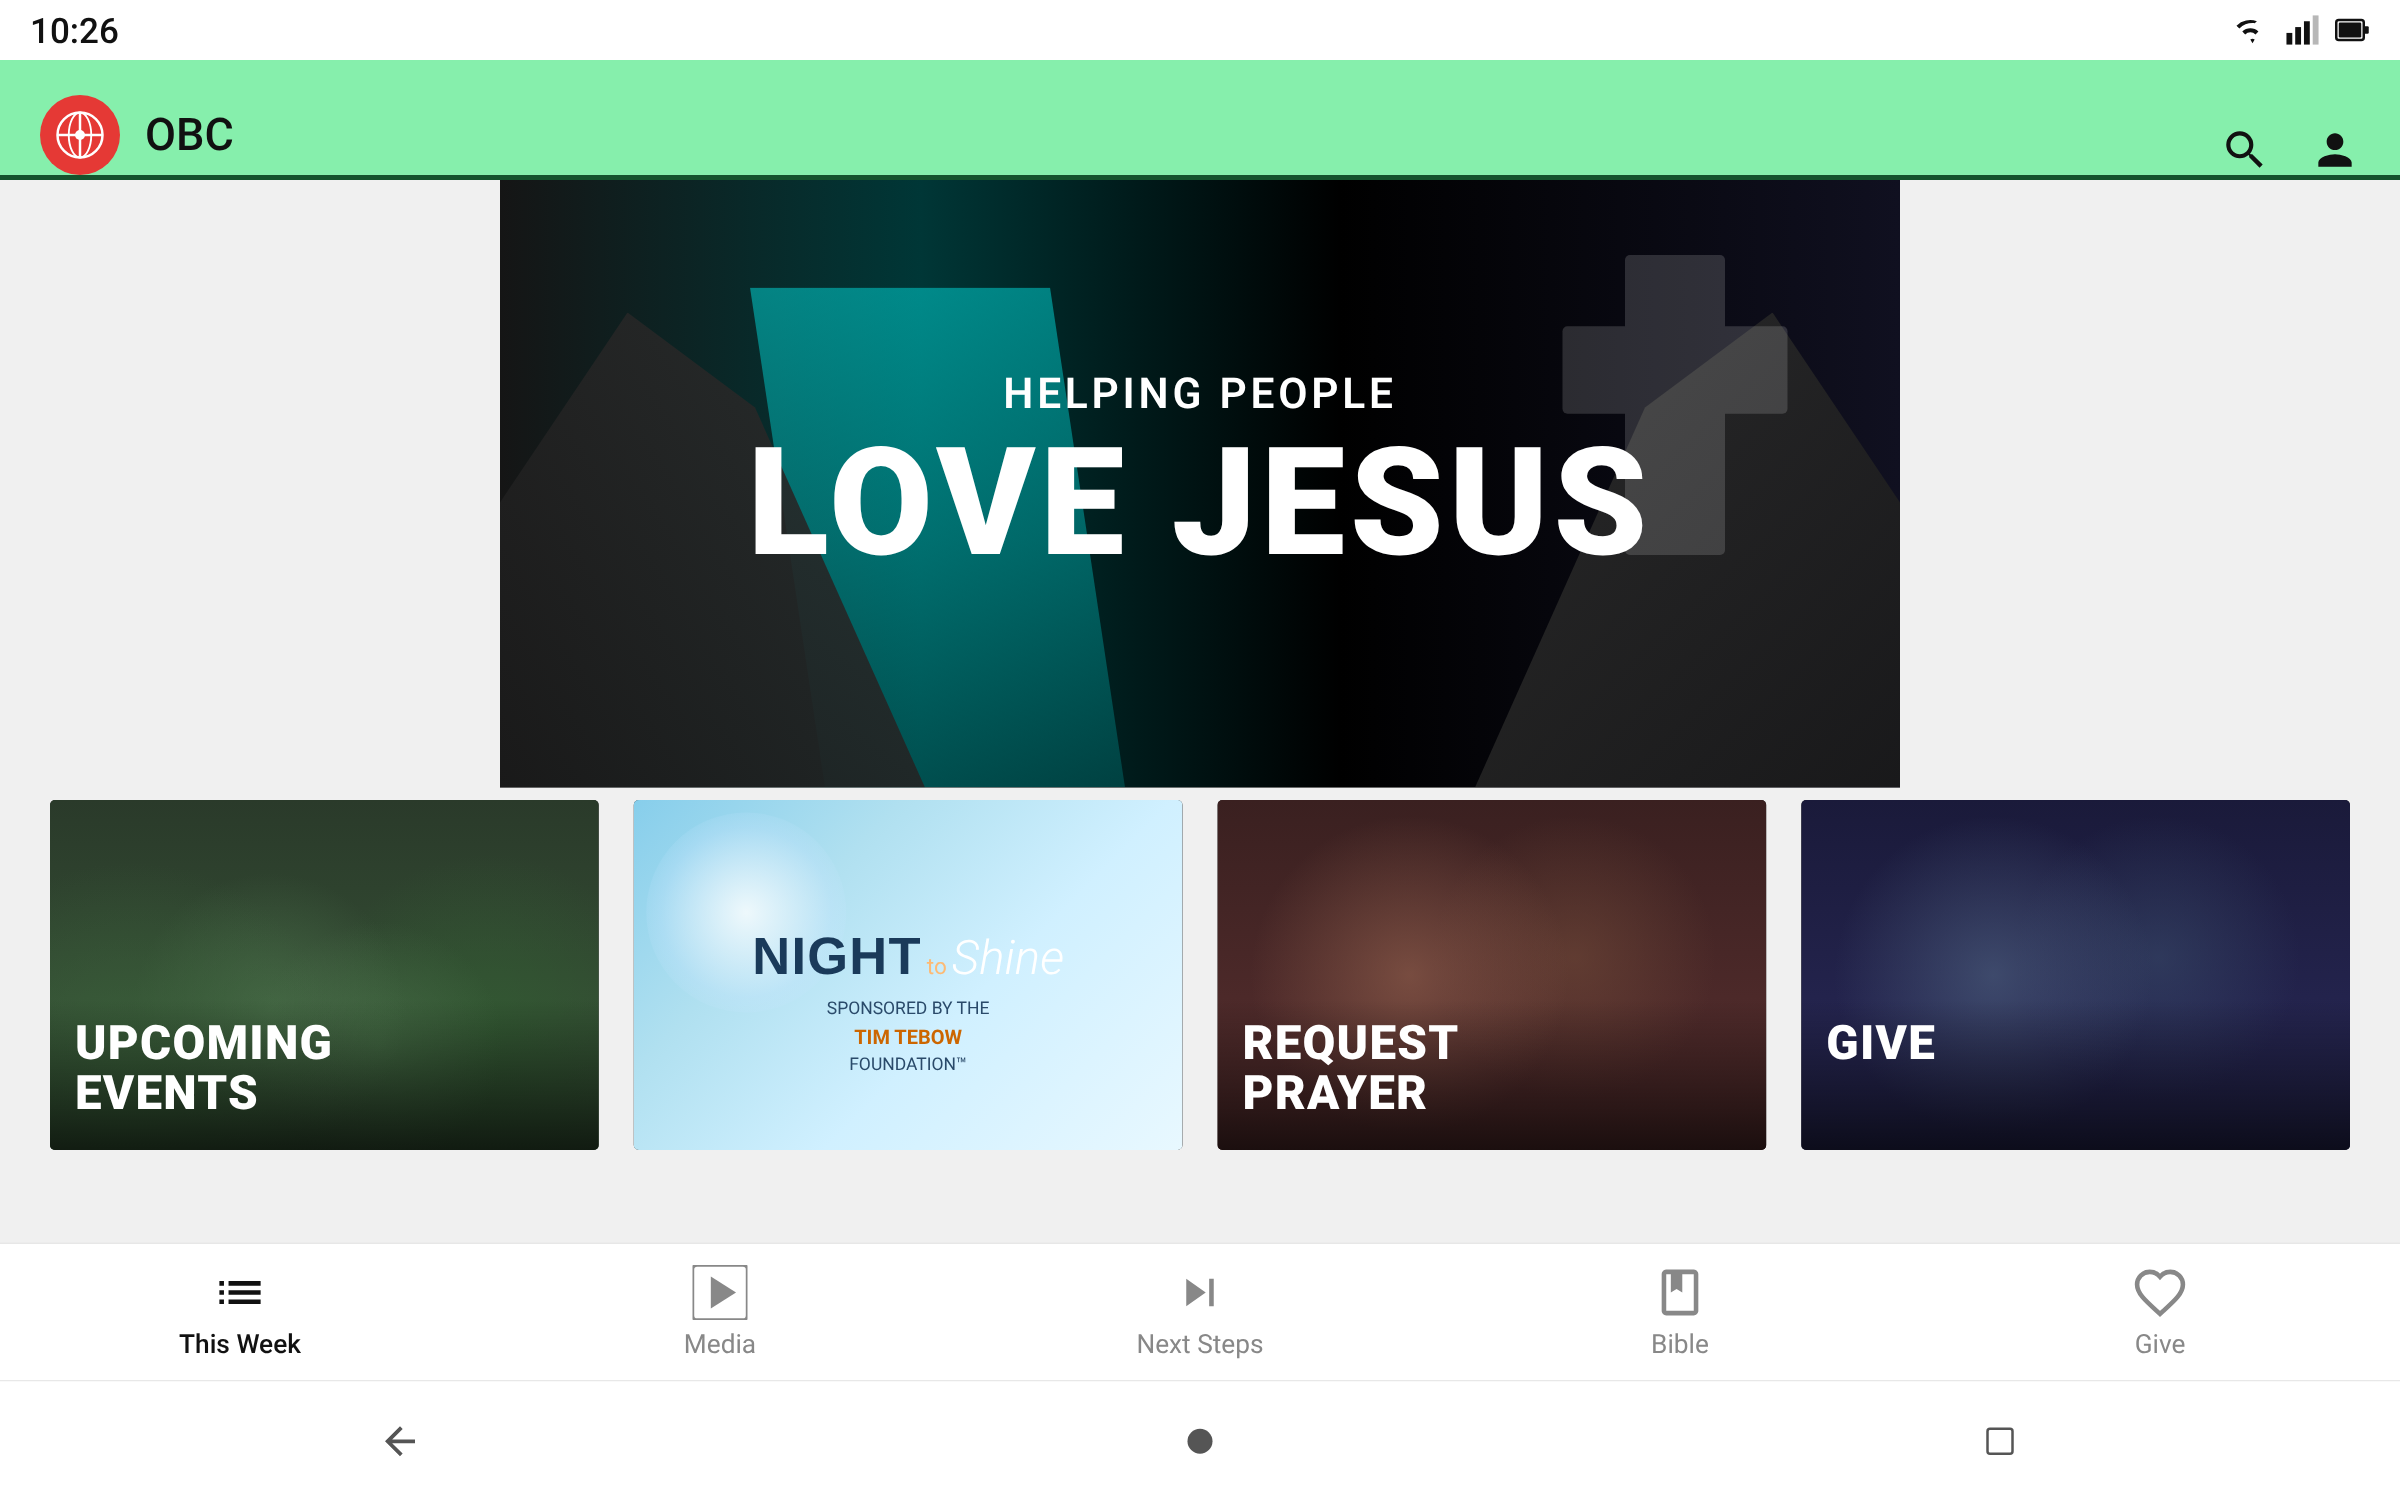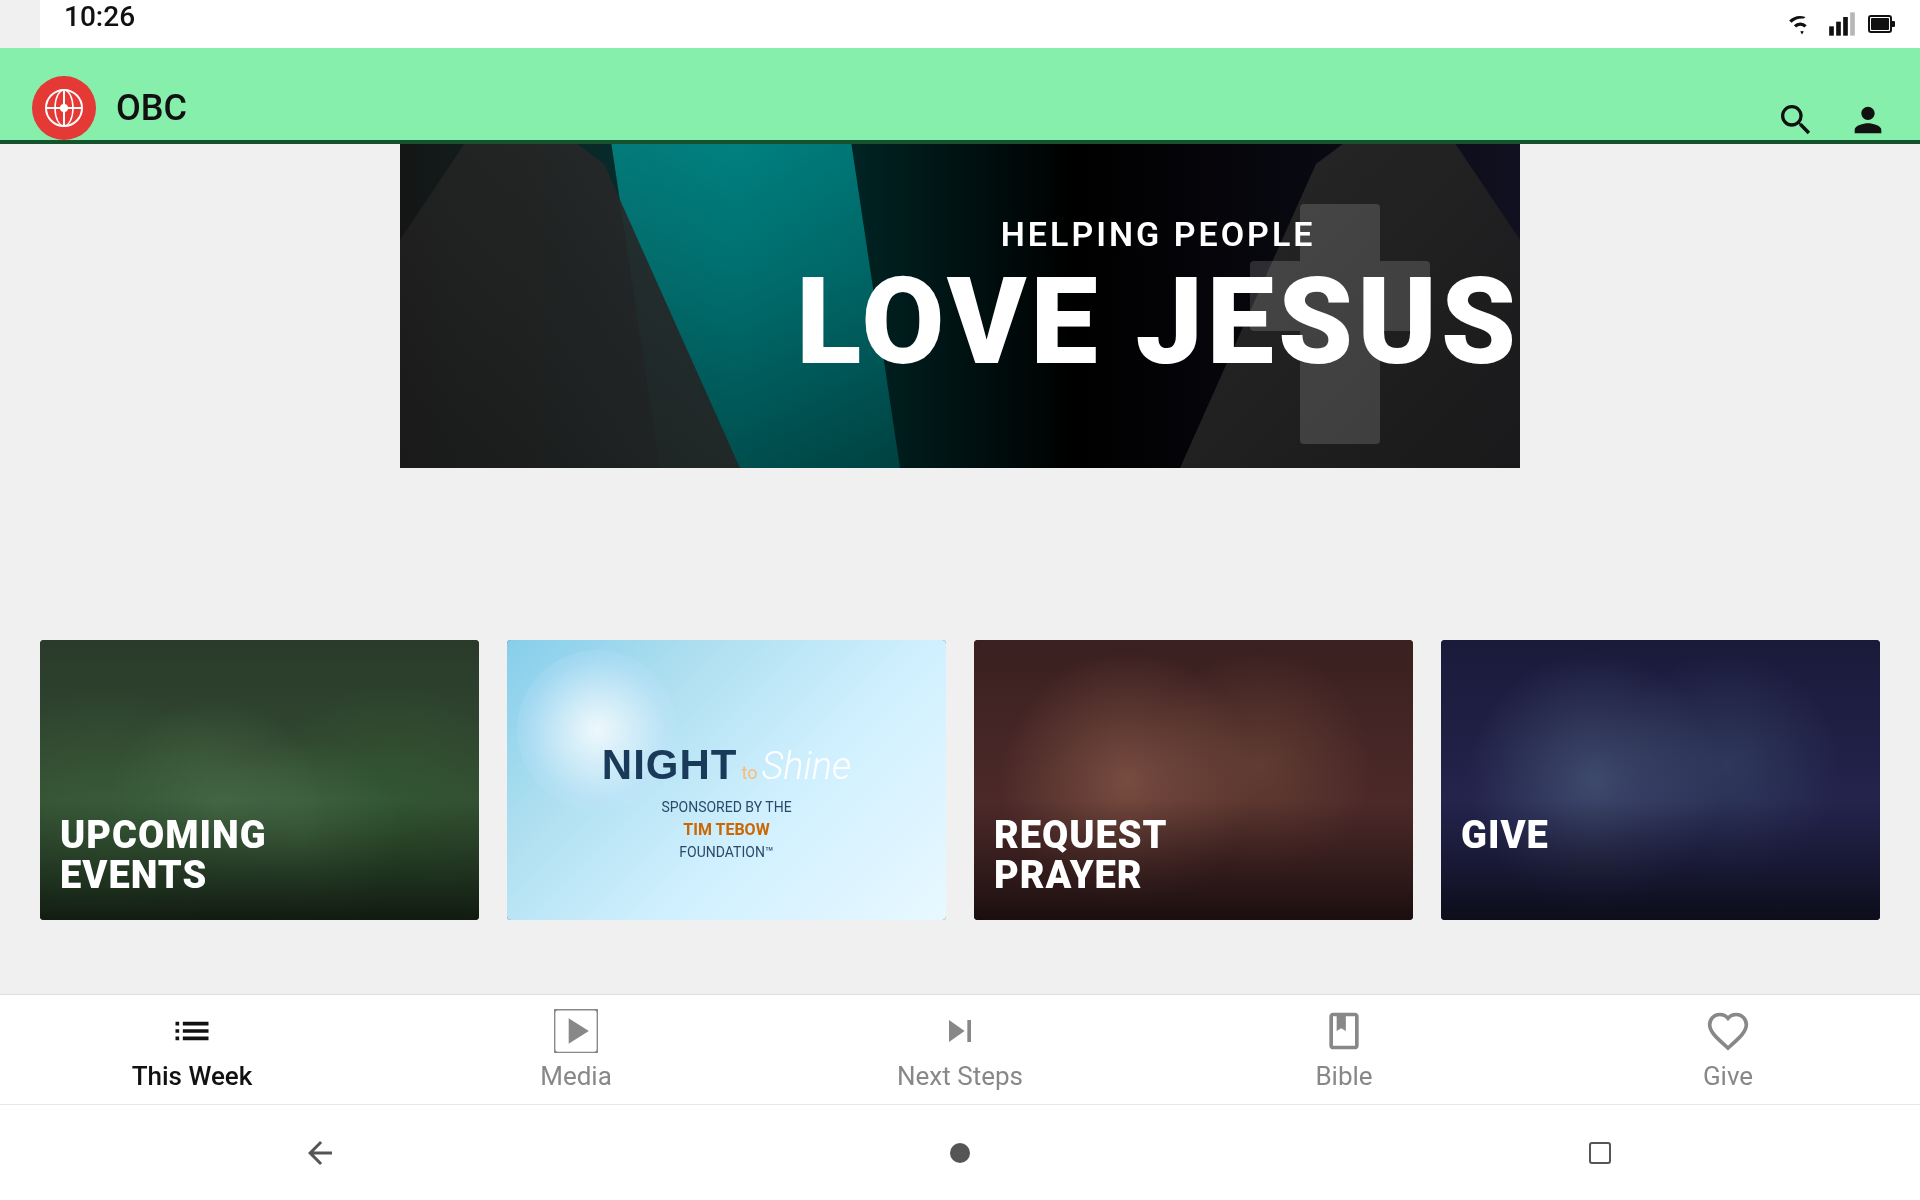--- a/index.html
+++ b/index.html
@@ -12,24 +12,24 @@
       position: relative;
     }
 
     
     .status-bar {
       position: absolute;
       top: 0; left: 0; right: 0;
       height: 48px;
       background: #ffffff;
       display: flex;
+      align-items: center;
       justify-content: space-between;
       padding: 0 24px;
       z-index: 100;
-      margin-left: 40px;
     }
     .status-time {
       font-size: 28px;
       font-weight: 500;
       color: #111;
     }
     .status-icons {
       display: flex;
       align-items: center;
       gap: 12px;
@@ -89,26 +89,26 @@
       cursor: pointer;
     }
 
     
     .hero-banner {
       position: absolute;
       top: 144px;
       left: 50%;
       transform: translateX(-50%);
       width: 1120px;
-      height: 324px;
+      height: 486px;
       background: #000;
       overflow: hidden;
       display: flex;
       align-items: center;
-      justify-content: flex-end;
+      justify-content: center;
     }
     .hero-bg {
       position: absolute;
       inset: 0;
       background: linear-gradient(
         to right,
         rgba(30,30,30,0.7) 0%,
         rgba(0,180,180,0.3) 30%,
         rgba(0,0,0,0.6) 60%,
         rgba(20,20,40,0.8) 100%
@@ -318,21 +318,21 @@
     .nav-item svg {
       width: 44px;
       height: 44px;
       fill: #888;
       stroke: none;
     }
     .nav-item.active svg {
       fill: #111;
     }
     .nav-label {
-      font-size: 26px;
+      font-size: 21px;
       color: #888;
     }
     .nav-item.active .nav-label {
       color: #111;
       font-weight: 500;
     }
 
     
     .android-nav {
       position: absolute;

